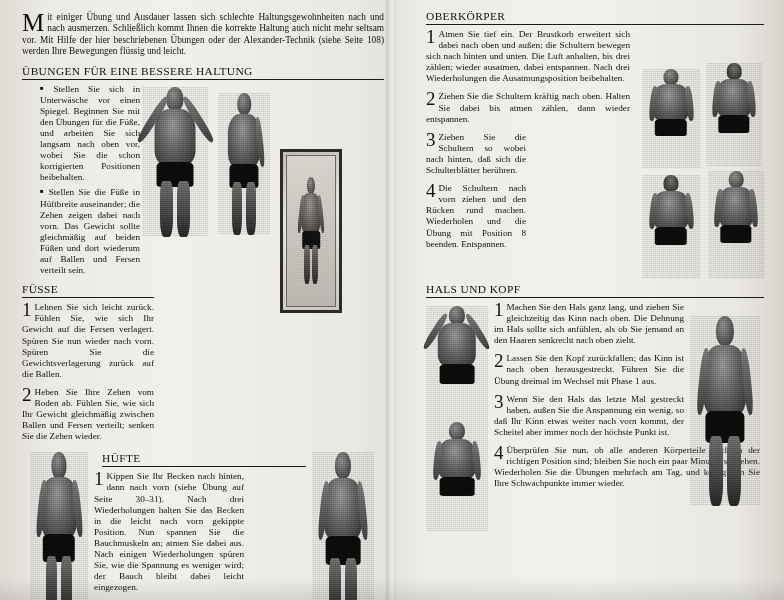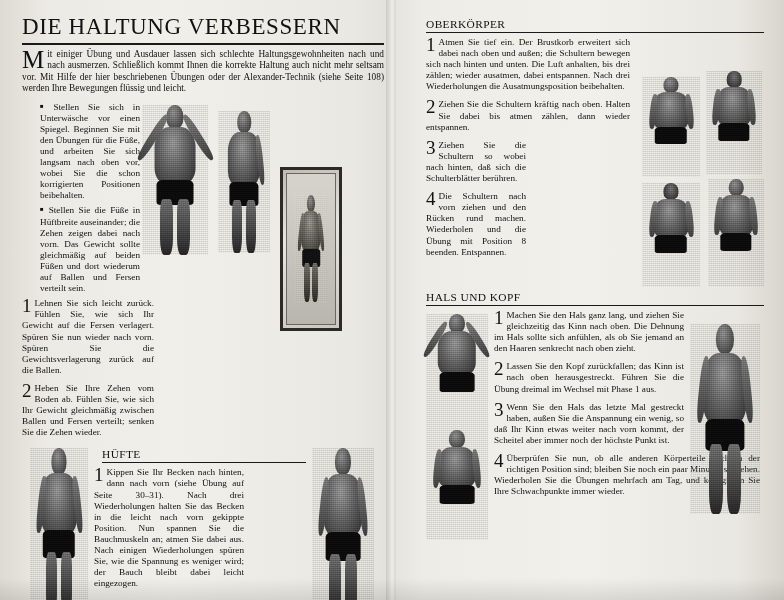--- a/index.html
+++ b/index.html
@@ -201,26 +201,26 @@
   }
 </style>
 </head>
 <body>
 
 <div class="page">
   <div class="fold"></div>
 
   <div class="col col-left">
 
-    <h1 class="title">DIE HALTUNG VERBESSERN</h1>
 
     <p class="intro">
       <span class="dropcap">M</span><span>it einiger Übung und Ausdauer lassen sich schlechte Haltungsgewohnheiten nach und nach ausmerzen. Schließlich kommt Ihnen die korrekte Haltung auch nicht mehr seltsam vor. Mit Hilfe der hier beschriebenen Übungen oder der Alexander-Technik (siehe Seite 108) werden Ihre Bewegungen flüssig und leicht.</span>
     </p>
 
+    <h2 class="section">ÜBUNGEN FÜR EINE BESSERE HALTUNG</h2>
 
     <div style="position:relative; min-height:168px;">
 
       <div class="fig" style="left:120px; top:4px; width:66px; height:150px;">
         <div class="person arms-up">
           <div class="head"></div>
           <div class="torso"></div>
           <div class="armL"></div>
           <div class="armR"></div>
           <div class="shorts"></div>
@@ -258,20 +258,21 @@
         </div>
       </div>
 
       <div style="width:118px;">
         <p class="para bullet">Stellen Sie sich in Unterwäsche vor einen Spiegel. Beginnen Sie mit den Übungen für die Füße, und arbeiten Sie sich langsam nach oben vor, wobei Sie die schon korrigierten Positionen beibehalten.</p>
         <p class="para bullet">Stellen Sie die Füße in Hüftbreite auseinander; die Zehen zeigen dabei nach vorn. Das Gewicht sollte gleichmäßig auf beiden Füßen und dort wiederum auf Ballen und Fersen verteilt sein.</p>
       </div>
     </div>
 
     <div style="width:132px;">
+      <h2 class="section">FÜSSE</h2>
 
       <p class="numpara">
         <span class="n">1</span><span>Lehnen Sie sich leicht zurück. Fühlen Sie, wie sich Ihr Gewicht auf die Fersen verlagert. Spüren Sie nun wieder nach vorn. Spüren Sie die Gewichtsverlagerung zurück auf die Ballen.</span>
       </p>
       <div class="clear"></div>
       <p class="numpara">
         <span class="n">2</span><span>Heben Sie Ihre Zehen vom Boden ab. Fühlen Sie, wie sich Ihr Gewicht gleichmäßig zwischen Ballen und Fersen verteilt; senken Sie die Zehen wieder.</span>
       </p>
       <div class="clear"></div>
     </div>
@@ -312,21 +313,21 @@
           <div class="clear"></div>
 
           <div class="clear"></div>
         </div>
       </div>
     </div>
   </div>
 
   <div class="col col-right">
 
-    <h2 class="section" style="margin-top:10px;">OBERKÖRPER</h2>
+    <h2 class="section" style="margin-top:2px;">OBERKÖRPER</h2>
 
     <div style="position:relative; min-height:250px;">
 
       <div class="fig" style="left:216px; top:40px; width:58px; height:100px;">
         <div class="person">
           <div class="head"></div>
           <div class="torso"></div>
           <div class="armL"></div>
           <div class="armR"></div>
           <div class="shorts"></div>

